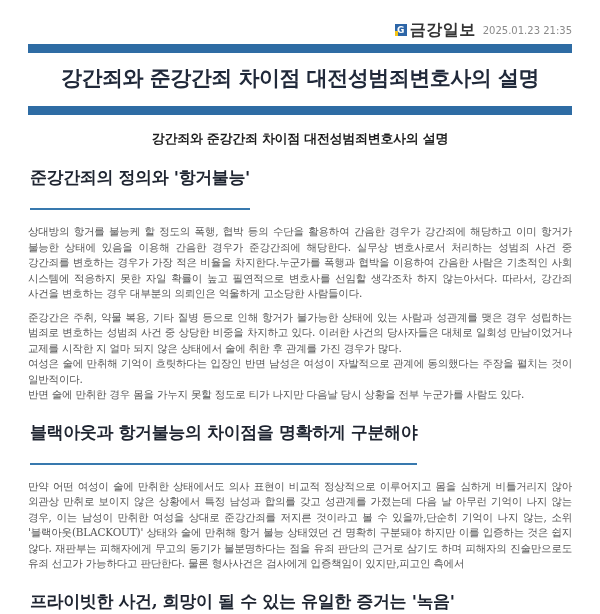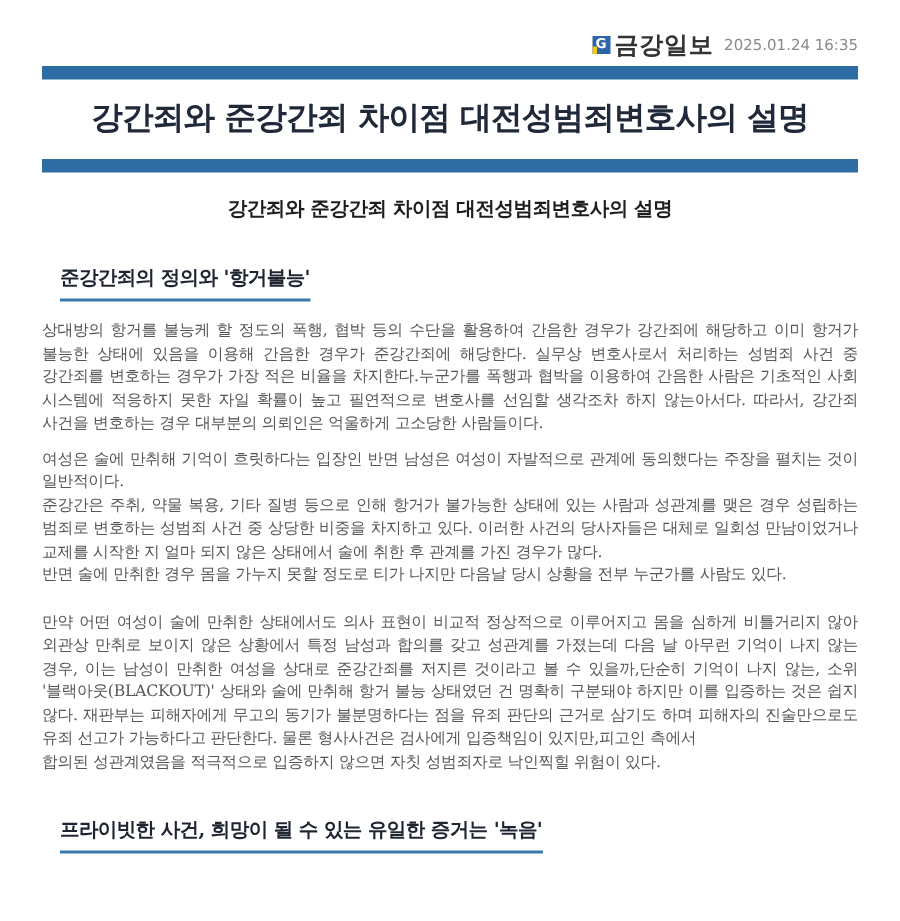--- a/index.html
+++ b/index.html
@@ -85,30 +85,30 @@
     font-weight: bold;
     color: #1d1d1d;
     letter-spacing: -0.3px;
   }
   
   .section {
     margin-top: 16px;
   }
   .section-heading {
     display: inline-block;
-    margin: 12px;
-    font-size: 13px;
+    margin: 2px;
+    font-size: 17px;
     font-weight: bold;
     color: #1e2430;
     letter-spacing: -0.4px;
-    padding-bottom: 5px;
+    padding-bottom: 19px;
     border-bottom: 2px solid #3879ae;
   }
   .para-block {
-    margin-top: 0;
+    margin-top: 12px;
   }
   .para-block + .para-block {
     margin-top: 8px;
   }
   .para {
     margin: 0;
     font-size: 10.5px;
     line-height: 15.5px;
     color: #565656;
     text-align: justify;
@@ -119,37 +119,36 @@
 </head>
 <body>
 
 <div class="page">
 
   <div class="header-row">
     <div class="logo">
       <span class="logo-mark">G</span>
       <span class="logo-text">금강일보</span>
     </div>
-    <span class="date-text">2025.01.24 16:35</span>
+    <span class="date-text">2025.01.23 21:35</span>
   </div>
 
   <div class="title-box">
     <h1>강간죄와 준강간죄 차이점 대전성범죄변호사의 설명</h1>
   </div>
 
   <div class="subtitle">강간죄와 준강간죄 차이점 대전성범죄변호사의 설명</div>
 
   <div>
       <section class="section"><h2 class="section-heading">준강간죄의 정의와 '항거불능'</h2><div class="para-block">
           <p class="para">상대방의 항거를 불능케 할 정도의 폭행, 협박 등의 수단을 활용하여 간음한 경우가 강간죄에 해당하고 이미 항거가 불능한 상태에 있음을 이용해 간음한 경우가 준강간죄에 해당한다. 실무상 변호사로서 처리하는 성범죄 사건 중 강간죄를 변호하는 경우가 가장 적은 비율을 차지한다.누군가를 폭행과 협박을 이용하여 간음한 사람은 기초적인 사회 시스템에 적응하지 못한 자일 확률이 높고 필연적으로 변호사를 선임할 생각조차 하지 않는아서다. 따라서, 강간죄 사건을 변호하는 경우 대부분의 의뢰인은 억울하게 고소당한 사람들이다.</p>
         </div><div class="para-block">
+          <p class="para">준강간은 주취, 약물 복용, 기타 질병 등으로 인해 항거가 불가능한 상태에 있는 사람과 성관계를 맺은 경우 성립하는 범죄로 변호하는 성범죄 사건 중 상당한 비중을 차지하고 있다. 이러한 사건의 당사자들은 대체로 일회성 만남이었거나 교제를 시작한 지 얼마 되지 않은 상태에서 술에 취한 후 관계를 가진 경우가 많다.</p>
           <p class="para">여성은 술에 만취해 기억이 흐릿하다는 입장인 반면 남성은 여성이 자발적으로 관계에 동의했다는 주장을 펼치는 것이 일반적이다.</p>
-          <p class="para">준강간은 주취, 약물 복용, 기타 질병 등으로 인해 항거가 불가능한 상태에 있는 사람과 성관계를 맺은 경우 성립하는 범죄로 변호하는 성범죄 사건 중 상당한 비중을 차지하고 있다. 이러한 사건의 당사자들은 대체로 일회성 만남이었거나 교제를 시작한 지 얼마 되지 않은 상태에서 술에 취한 후 관계를 가진 경우가 많다.</p>
           <p class="para">반면 술에 만취한 경우 몸을 가누지 못할 정도로 티가 나지만 다음날 당시 상황을 전부 누군가를 사람도 있다.</p>
         </div></section>
-      <section class="section"><div class="para-block">
+      <section class="section"><h2 class="section-heading">블랙아웃과 항거불능의 차이점을 명확하게 구분해야</h2><div class="para-block">
           <p class="para">만약 어떤 여성이 술에 만취한 상태에서도 의사 표현이 비교적 정상적으로 이루어지고 몸을 심하게 비틀거리지 않아 외관상 만취로 보이지 않은 상황에서 특정 남성과 합의를 갖고 성관계를 가졌는데 다음 날 아무런 기억이 나지 않는 경우, 이는 남성이 만취한 여성을 상대로 준강간죄를 저지른 것이라고 볼 수 있을까,단순히 기억이 나지 않는, 소위 '블랙아웃(BLACKOUT)' 상태와 술에 만취해 항거 불능 상태였던 건 명확히 구분돼야 하지만 이를 입증하는 것은 쉽지 않다. 재판부는 피해자에게 무고의 동기가 불분명하다는 점을 유죄 판단의 근거로 삼기도 하며 피해자의 진술만으로도 유죄 선고가 가능하다고 판단한다. 물론 형사사건은 검사에게 입증책임이 있지만,피고인 측에서</p>
-          <p class="para">합의된 성관계였음을 적극적으로 입증하지 않으면 자칫 성범죄자로 낙인찍힐 위험이 있다.</p>
         </div></section>
       <section class="section"><h2 class="section-heading">프라이빗한 사건, 희망이 될 수 있는 유일한 증거는 '녹음'</h2></section>
     </div>
 
 </div>
 
 </body></html>

